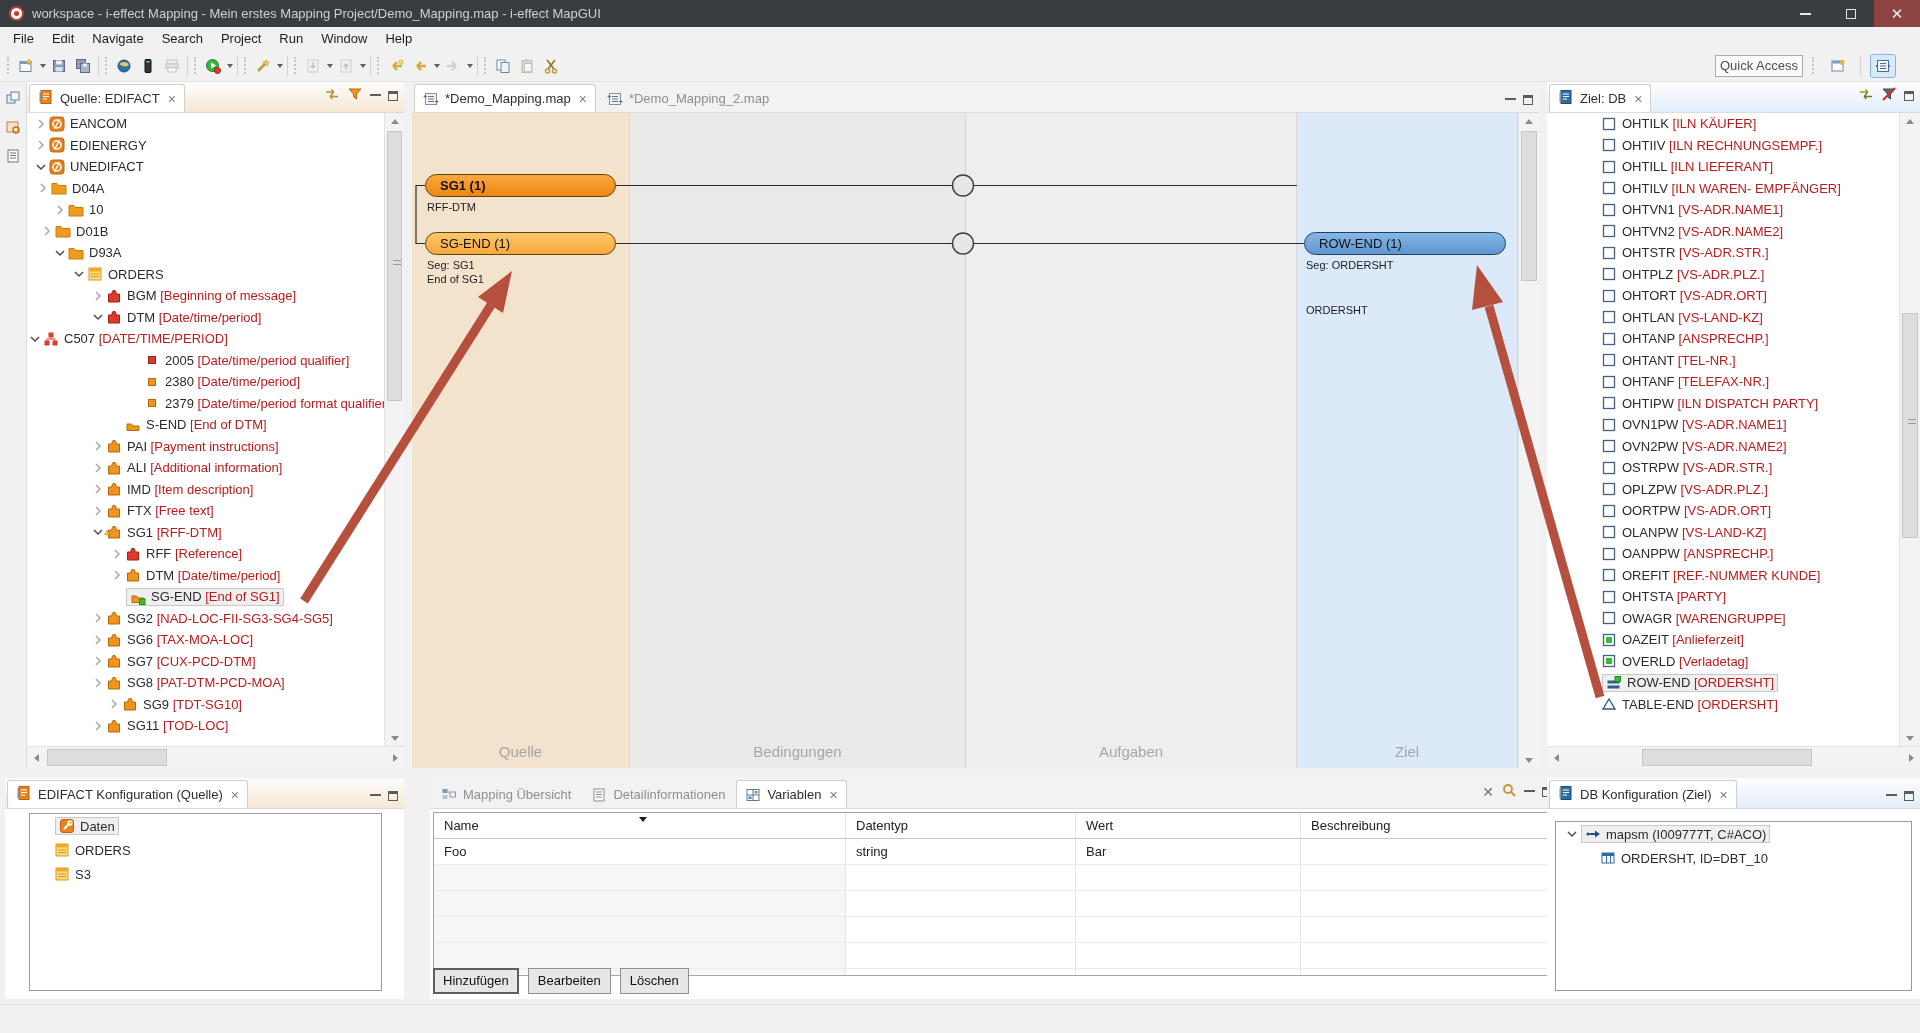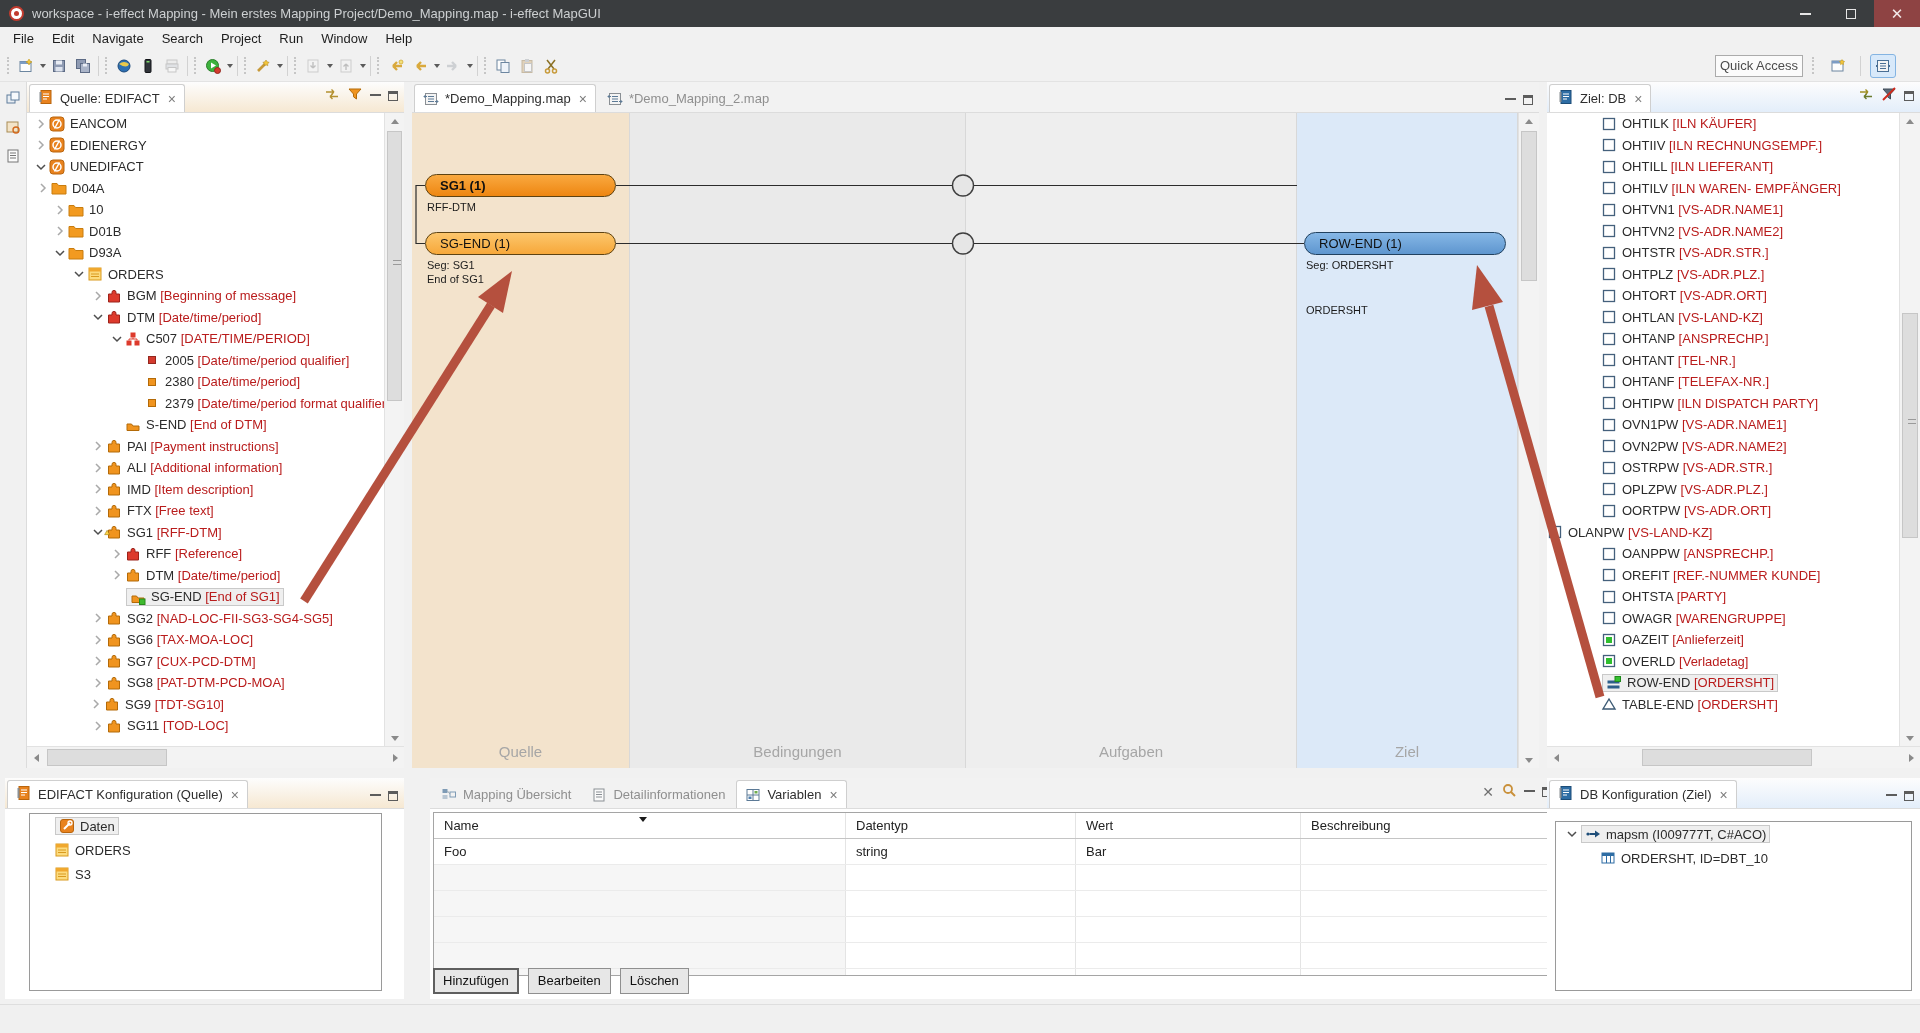--- a/index.html
+++ b/index.html
@@ -382,21 +382,21 @@
             <polyline points="6,4 10,8 6,12" fill="none" stroke="#a9a9a9" stroke-width="1.5"></polyline>
           </svg>
         </span>
         <span class="ticon">
           <svg width="16" height="16" viewBox="0 0 16 16">
             <path d="M1 3.5 h5 l1.5 2 h7.5 v8.5 h-14 Z" fill="#f29a20" stroke="#c87c0e"></path>
           </svg>
         </span>
         <span class="tlabel">10 <span class="tdesc"></span></span>
       </div>
-      <div class="trow" style="padding-left:25px">
+      <div class="trow" style="padding-left:12px">
         <span class="chv">
           <svg width="16" height="16" viewBox="0 0 16 16">
             <polyline points="6,4 10,8 6,12" fill="none" stroke="#a9a9a9" stroke-width="1.5"></polyline>
           </svg>
         </span>
         <span class="ticon">
           <svg width="16" height="16" viewBox="0 0 16 16">
             <path d="M1 3.5 h5 l1.5 2 h7.5 v8.5 h-14 Z" fill="#f29a20" stroke="#c87c0e"></path>
           </svg>
         </span>
@@ -450,21 +450,21 @@
             <polyline points="4,6 8,10 12,6" fill="none" stroke="#4e4e4e" stroke-width="1.5"></polyline>
           </svg>
         </span>
         <span class="ticon">
           <svg width="16" height="16" viewBox="0 0 16 16">
             <path d="M2.5 6 h3.5 v-1.6 a2 2 0 0 1 4 0 V6 h3.5 v8 H2.5 Z" fill="#dd3a2c" stroke="#9c221a"></path>
           </svg>
         </span>
         <span class="tlabel">DTM <span class="tdesc">[Date/time/period]</span></span>
       </div>
-      <div class="trow" style="padding-left:82px">
+      <div class="trow" style="">
         <span class="chv">
           <svg width="16" height="16" viewBox="0 0 16 16">
             <polyline points="4,6 8,10 12,6" fill="none" stroke="#4e4e4e" stroke-width="1.5"></polyline>
           </svg>
         </span>
         <span class="ticon">
           <svg width="16" height="16" viewBox="0 0 16 16">
             <rect x="5.5" y="1.5" width="5" height="5" fill="#dd3a2c"></rect>
             <rect x="1.5" y="9.5" width="5" height="5" fill="#dd3a2c"></rect>
             <rect x="9.5" y="9.5" width="5" height="5" fill="#dd3a2c"></rect>
@@ -660,21 +660,21 @@
             <polyline points="6,4 10,8 6,12" fill="none" stroke="#a9a9a9" stroke-width="1.5"></polyline>
           </svg>
         </span>
         <span class="ticon">
           <svg width="16" height="16" viewBox="0 0 16 16">
             <path d="M2.5 6 h3.5 v-1.6 a2 2 0 0 1 4 0 V6 h3.5 v8 H2.5 Z" fill="#f0941f" stroke="#b36a08"></path>
           </svg>
         </span>
         <span class="tlabel">SG8 <span class="tdesc">[PAT-DTM-PCD-MOA]</span></span>
       </div>
-      <div class="trow" style="padding-left:61px">
+      <div class="trow" style="padding-left:79px">
         <span class="chv">
           <svg width="16" height="16" viewBox="0 0 16 16">
             <polyline points="6,4 10,8 6,12" fill="none" stroke="#a9a9a9" stroke-width="1.5"></polyline>
           </svg>
         </span>
         <span class="ticon">
           <svg width="16" height="16" viewBox="0 0 16 16">
             <path d="M2.5 6 h3.5 v-1.6 a2 2 0 0 1 4 0 V6 h3.5 v8 H2.5 Z" fill="#f0941f" stroke="#b36a08"></path>
           </svg>
         </span>
@@ -969,21 +969,21 @@
         <span class="tlabel">OPLZPW <span class="tdesc">[VS-ADR.PLZ.]</span></span>
       </div>
       <div class="trow" style="padding-left:54px">
         <span class="ticon">
           <svg width="16" height="16" viewBox="0 0 16 16">
             <rect x="2.5" y="2.5" width="11" height="11" fill="#fff" stroke="#44607c" stroke-width="1.3"></rect>
           </svg>
         </span>
         <span class="tlabel">OORTPW <span class="tdesc">[VS-ADR.ORT]</span></span>
       </div>
-      <div class="trow" style="">
+      <div class="trow" style="padding-left:54px">
         <span class="ticon">
           <svg width="16" height="16" viewBox="0 0 16 16">
             <rect x="2.5" y="2.5" width="11" height="11" fill="#fff" stroke="#44607c" stroke-width="1.3"></rect>
           </svg>
         </span>
         <span class="tlabel">OLANPW <span class="tdesc">[VS-LAND-KZ]</span></span>
       </div>
       <div class="trow" style="padding-left:54px">
         <span class="ticon">
           <svg width="16" height="16" viewBox="0 0 16 16">

